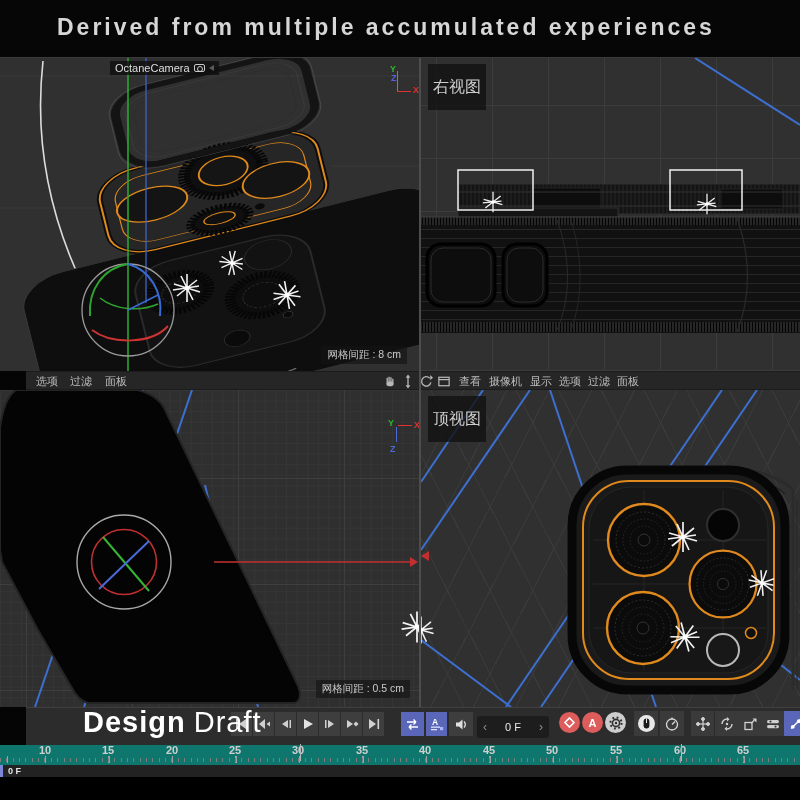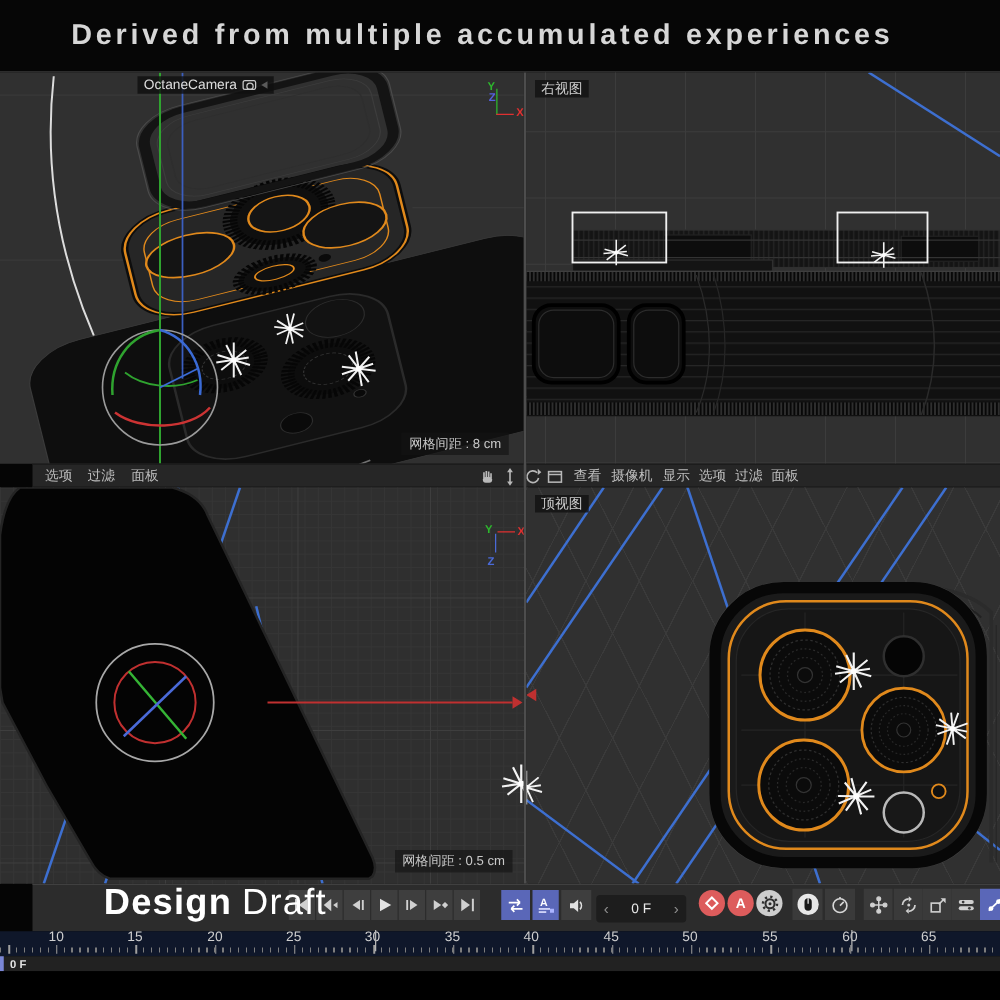--- a/index.html
+++ b/index.html
@@ -17,21 +17,21 @@
   #vp-front{left:0;top:390px;width:419px;height:317px;
     background-image:linear-gradient(#3e3e3e 1px,transparent 1px),linear-gradient(90deg,#3e3e3e 1px,transparent 1px),
       linear-gradient(#353535 1px,transparent 1px),linear-gradient(90deg,#353535 1px,transparent 1px);
     background-size:106px 106px,106px 106px,10.6px 10.6px,10.6px 10.6px;
     background-position:26px 88px,26px 88px,0 0,0 0;background-color:#2f2f2f;}
   #vp-top{left:421px;top:390px;width:379px;height:317px;
     background-image:repeating-linear-gradient(117deg,#3a3a3a 0 1px,transparent 1px 38px),
       repeating-linear-gradient(63deg,#3a3a3a 0 1px,transparent 1px 38px);
     background-color:#303030;}
   .vp svg{position:absolute;left:0;top:0;}
-  .vplbl{position:absolute;left:7px;top:6px;font-size:11px;color:#cdcdcd;background:rgba(18,18,18,.8);padding:1px 5px;line-height:12px;}
+  .vplbl{position:absolute;left:7px;top:6px;font-size:16px;color:#cdcdcd;background:rgba(18,18,18,.8);padding:17px 5px;line-height:12px;}
   .gridlbl{position:absolute;font-size:10.5px;color:#c9c9c9;background:rgba(20,20,20,.65);padding:2px 6px;}
   .watermark{position:absolute;left:203px;top:12px;font-size:33px;letter-spacing:4px;color:#9c9c9c;opacity:.85;}
   
   #camlabel{position:absolute;left:110px;top:3px;display:flex;align-items:center;gap:4px;background:rgba(15,15,15,.8);padding:1px 5px;font-size:11px;color:#dedede;}
   .camglyph{display:inline-block;width:11px;height:8px;border:1px solid #c9c9c9;border-radius:2px;position:relative;}
   .camglyph::after{content:"";position:absolute;left:2px;top:1px;width:4px;height:4px;border:1px solid #c9c9c9;border-radius:50%;}
   .camtri{width:0;height:0;border-top:3px solid transparent;border-bottom:3px solid transparent;border-right:5px solid #5a5a5a;}
   
   .gizmo{position:absolute;width:30px;height:36px;font-size:9px;font-weight:bold;}
   .gizmo span{position:absolute;}
@@ -51,21 +51,21 @@
   .tbtn{position:absolute;top:4px;width:21px;height:24px;background:#3e3e3e;display:flex;align-items:center;justify-content:center;}
   .tbtn.blue{background:#5a67b8;}
   .cbtn{position:absolute;top:4px;width:21px;height:21px;border-radius:50%;display:flex;align-items:center;justify-content:center;}
   .cbtn.red{background:#dd5c5c;color:#fff;font-size:11px;font-weight:bold;}
   .cbtn.lt{background:#cdcdcd;}
   .sqbtn{position:absolute;top:3px;width:23px;height:25px;background:#3a3a3a;display:flex;align-items:center;justify-content:center;}
   .sqbtn.blue{background:#5a67b8;}
   #framefield{position:absolute;left:451px;top:8px;width:72px;height:22px;background:#1d1d1d;border-radius:3px;color:#e8e8e8;font-size:11px;display:flex;align-items:center;justify-content:space-between;padding:0 6px;}
   #framefield .arr{color:#8f8f8f;font-size:12px;cursor:pointer;}
   
-  #ruler{position:absolute;left:0;top:745px;width:800px;height:20px;background:#0f172a;}
+  #ruler{position:absolute;left:0;top:745px;width:800px;height:20px;background:#0f766e;font-weight:bold;}
   #ruler span{position:absolute;top:-1px;font-size:11px;color:#cfcfcf;transform:translateX(-50%);}
   .ticks{position:absolute;left:0;width:800px;top:13px;height:4px;background:repeating-linear-gradient(90deg,#7d7d7d 0 1px,transparent 1px 6.35px);}
   .ticksM{position:absolute;left:0;width:800px;top:11px;height:7px;background:repeating-linear-gradient(90deg,#a0a0a0 0 1px,transparent 1px 63.5px);background-position:45px 0;}
   .talltick{position:absolute;top:744px;width:1px;height:17px;background:#b5b5b5;z-index:4;}
   #playrow{position:absolute;left:0;top:765px;width:800px;height:12px;background:#222;}
   #playrow .mark{position:absolute;left:0;top:0;width:3px;height:12px;background:#7b87d6;}
   #playrow .plbl{position:absolute;left:8px;top:1px;font-size:9px;color:#e3e3e3;font-weight:bold;}
   #footer{position:absolute;left:0;top:777px;width:800px;height:23px;background:#000;}
 </style>
 </head>

